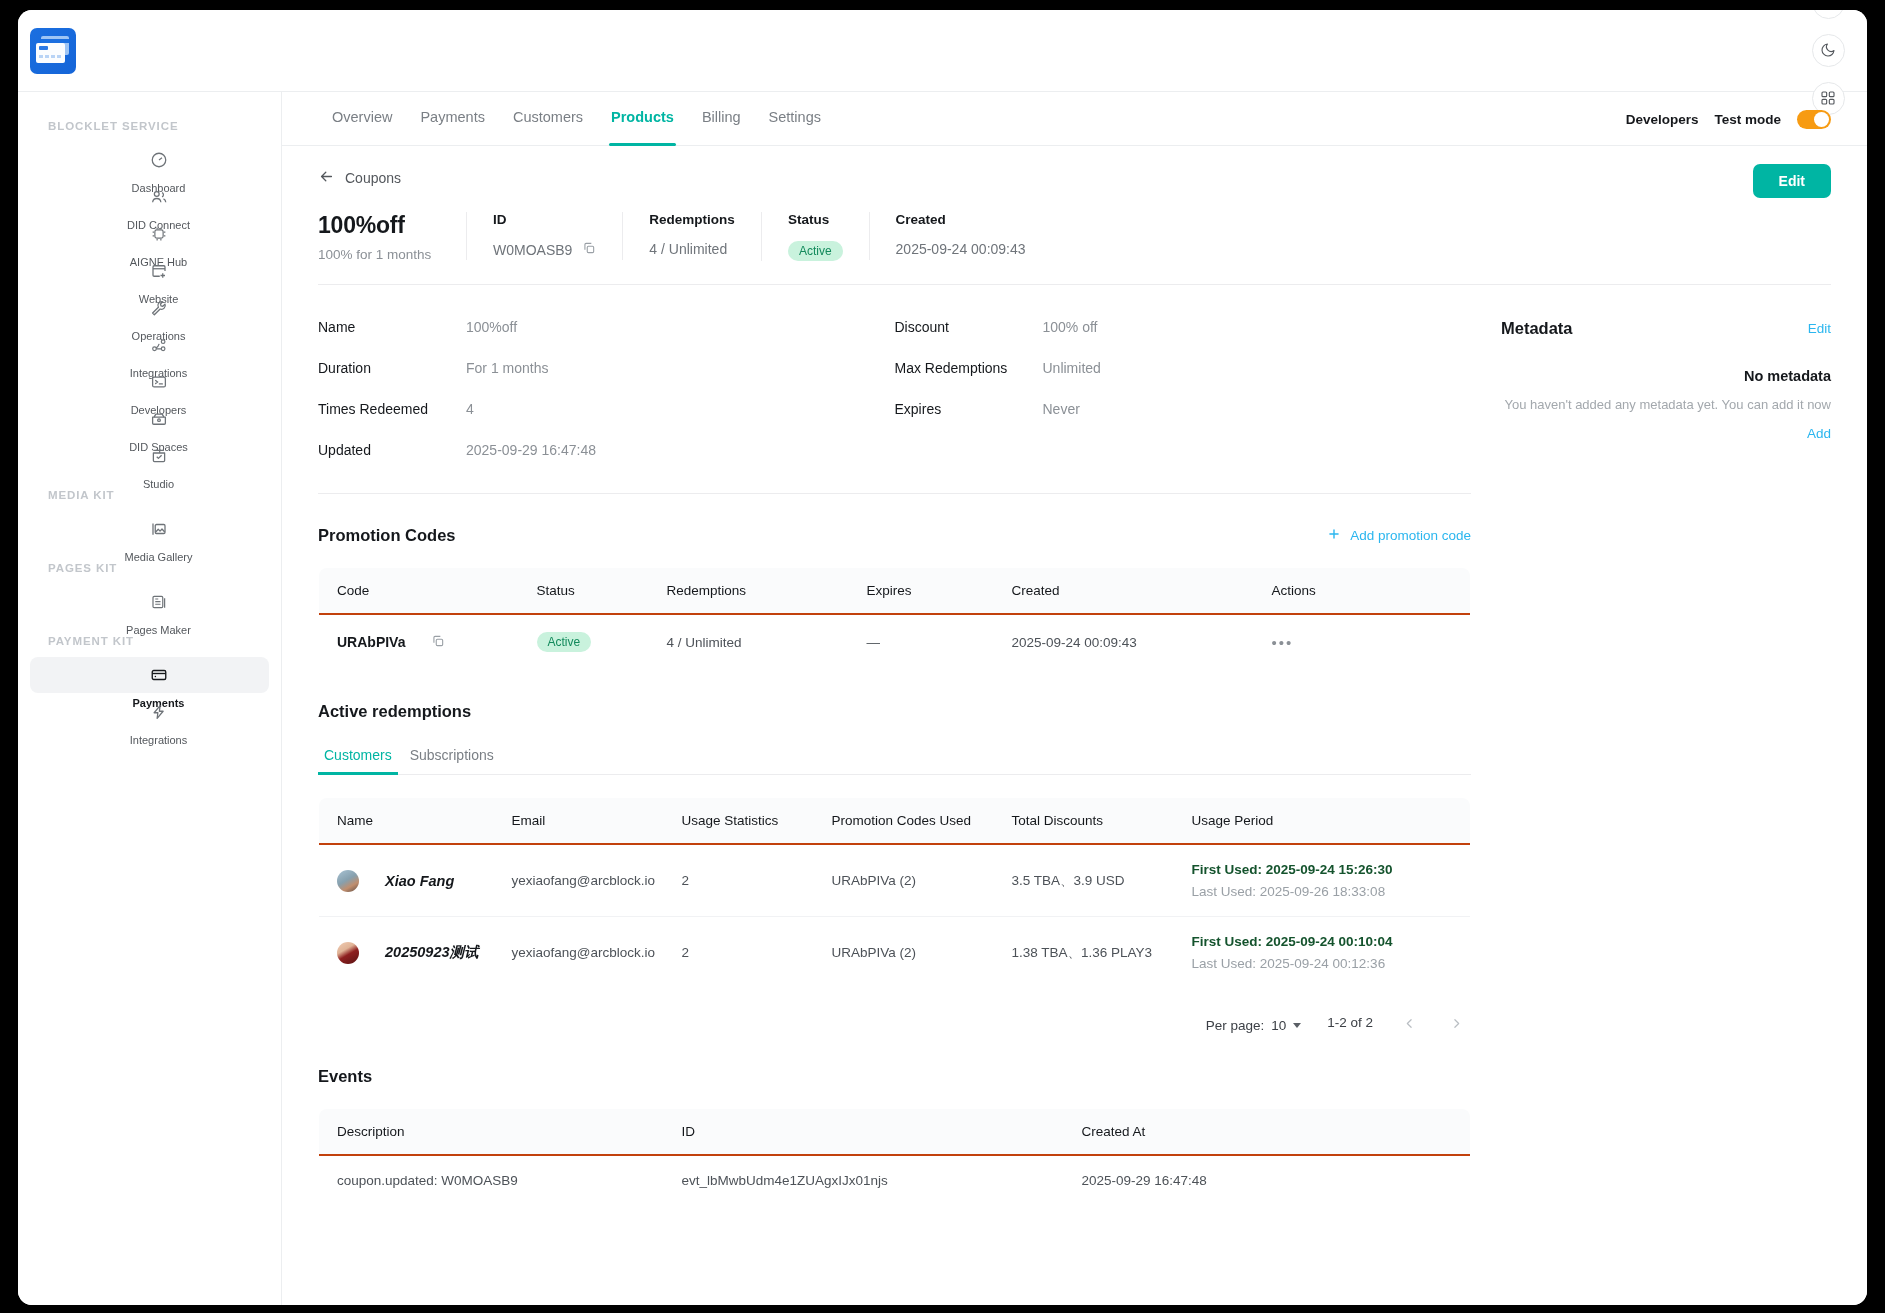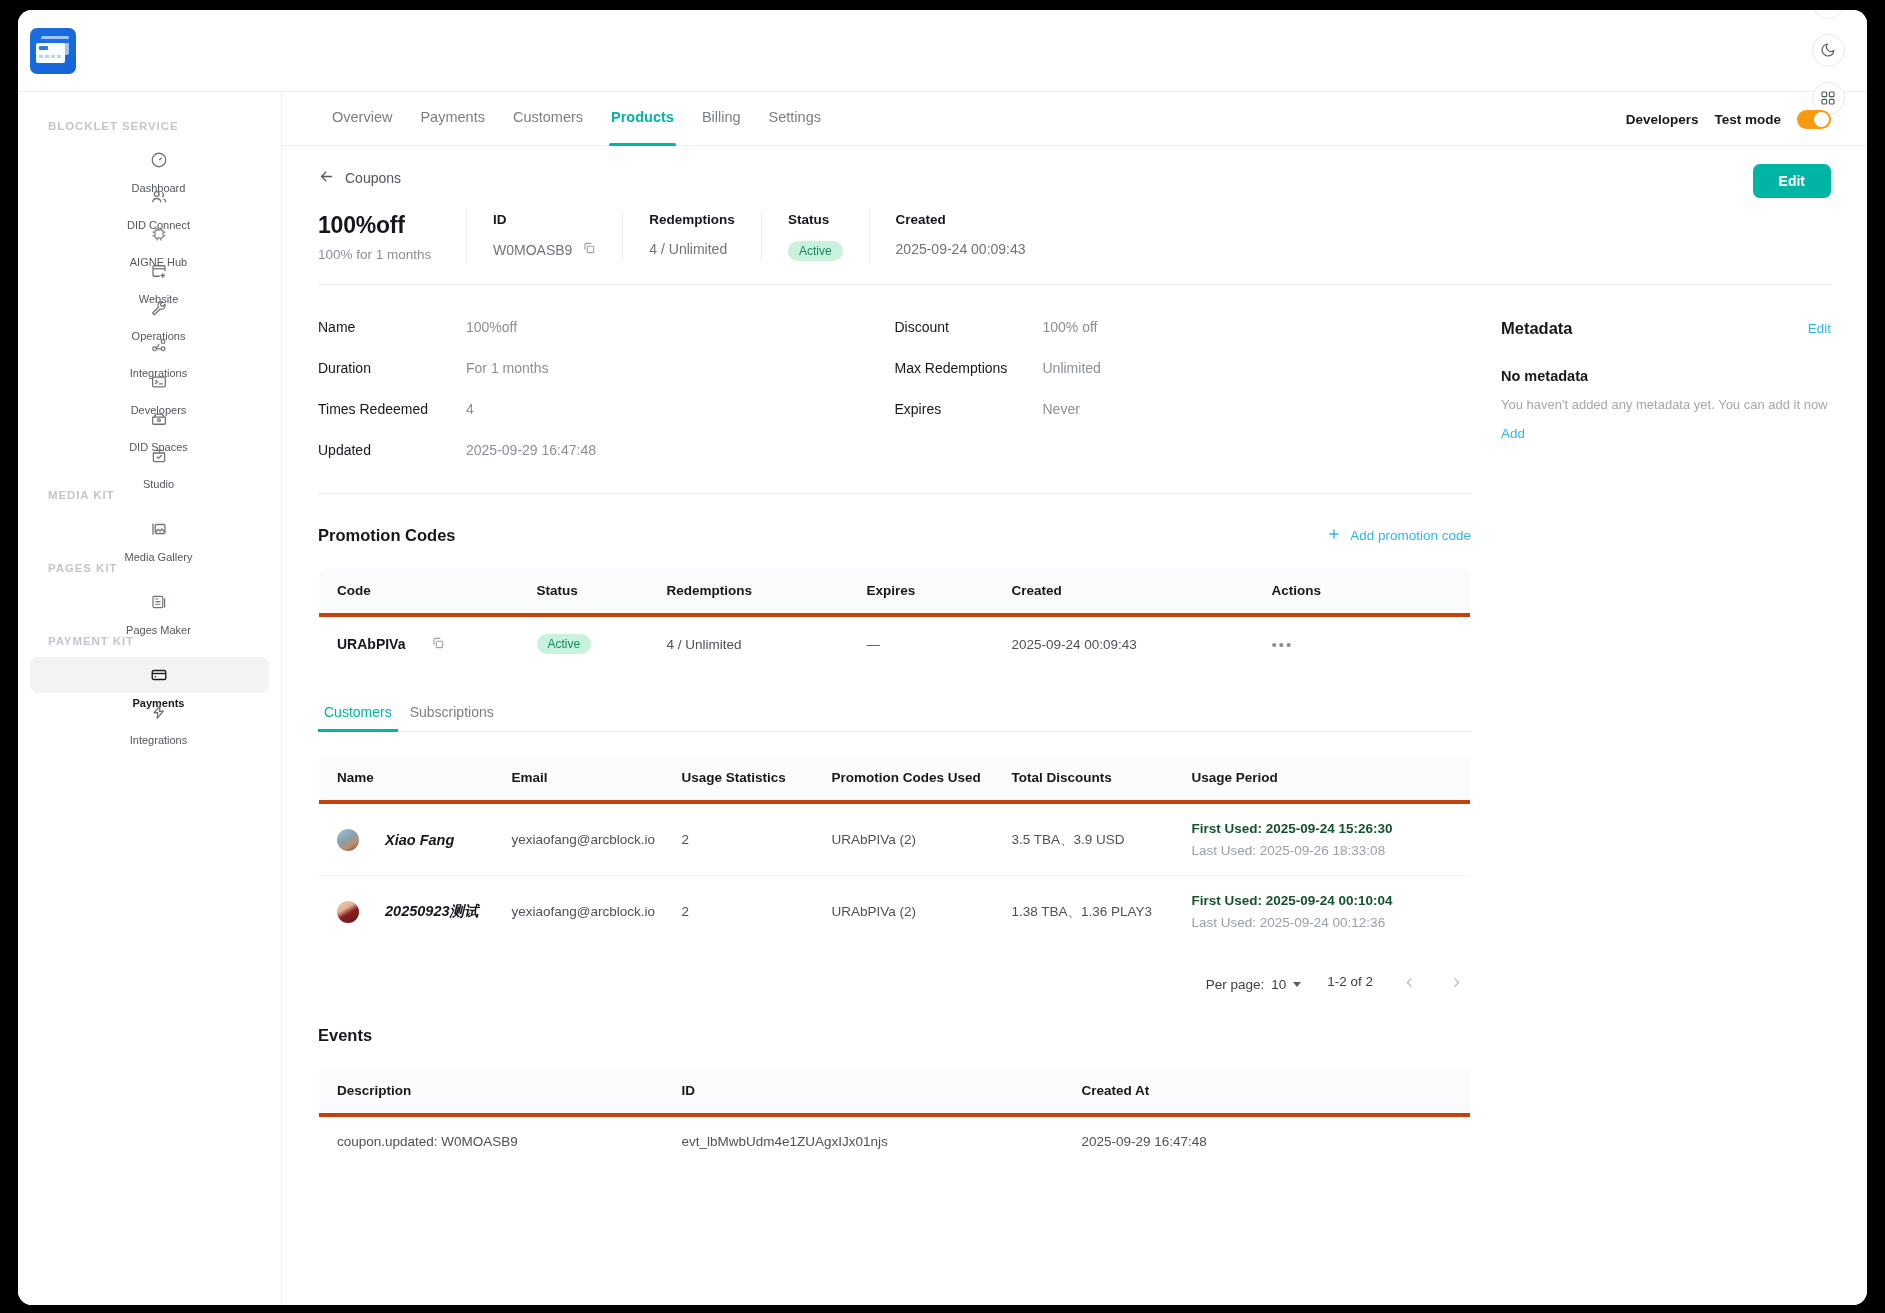--- a/index.html
+++ b/index.html
@@ -147,36 +147,36 @@
   .det-col { flex: 1; }
   .det-row { display: flex; margin-bottom: 25px; font-size: 14px; }
   .det-row .k { width: 148px; color: #15181c; flex: 0 0 148px; }
   .det-row .v { color: #8b9096; }
 
   .divider { height: 1px; background: #ececee; margin-top: 10px; }
 
   .meta-head { display: flex; align-items: center; }
   .meta-head .sec-title { flex: 1; }
   .link { color: #2bb6ef; font-size: 13.5px; }
-  .meta-empty { text-align: left; margin-top: 30px; }
+  .meta-empty { text-align: right; margin-top: 30px; }
   .meta-empty .h { font-size: 14.5px; font-weight: 700; color: #15181c; }
   .meta-empty .p { font-size: 13px; color: #a3a8ad; margin-top: 11px; line-height: 1.5; }
   .meta-empty .a { margin-top: 9px; }
 
   .block { margin-top: 32px; }
   .block-head { display: flex; align-items: center; }
   .block-head .sec-title { flex: 1; }
   .addlink { display: flex; align-items: center; gap: 9px; color: #2bb6ef; font-size: 13.5px; }
 
   table { width: 100%; border-collapse: collapse; margin-top: 22px;
           border: 1px solid #eceef0; border-radius: 9px; overflow: hidden; }
   thead tr { background: #fafbfc; }
   th {
-    text-align: left; font-size: 13.5px; font-weight: 700; color: #15181c;
-    padding: 15px 0 15px 18px; border-bottom: 4px solid #c2410c;
+    text-align: left; font-size: 13.5px; font-weight: 400; color: #15181c;
+    padding: 15px 0 15px 18px; border-bottom: 2px solid #c2410c;
   }
   td { padding: 17px 0 17px 18px; font-size: 13.5px; color: #4d5258; border-bottom: 1px solid #f1f2f4; }
   tbody tr:last-child td { border-bottom: none; }
   .cellflex { display: flex; align-items: center; gap: 26px; }
   .code-cell { font-weight: 700; color: #15181c; font-size: 14px; }
   .dots3 { letter-spacing: 2px; color: #8b9096; font-size: 15px; }
   .avatar-sm {
     width: 22px; height: 22px; border-radius: 50%; flex: 0 0 22px;
     background: linear-gradient(150deg,#a9c3d4,#86a0ae 45%,#c08e6e 70%,#5d4b43);
   }
@@ -522,20 +522,21 @@
                     <td>4 / Unlimited</td>
                     <td>—</td>
                     <td>2025-09-24 00:09:43</td>
                     <td><span class="dots3">•••</span></td>
                   </tr>
                 </tbody>
               </table>
             </div>
 
             <div class="block">
+              <div class="sec-title">Active redemptions</div>
               <div class="tabs-sub">
                 <div class="subtab active">Customers</div>
                 <div class="subtab">Subscriptions</div>
               </div>
               <table>
                 <thead>
                     <tr>
                   <th style="width:175px">Name</th>
                   <th style="width:170px">Email</th>
                   <th style="width:150px">Usage Statistics</th>

